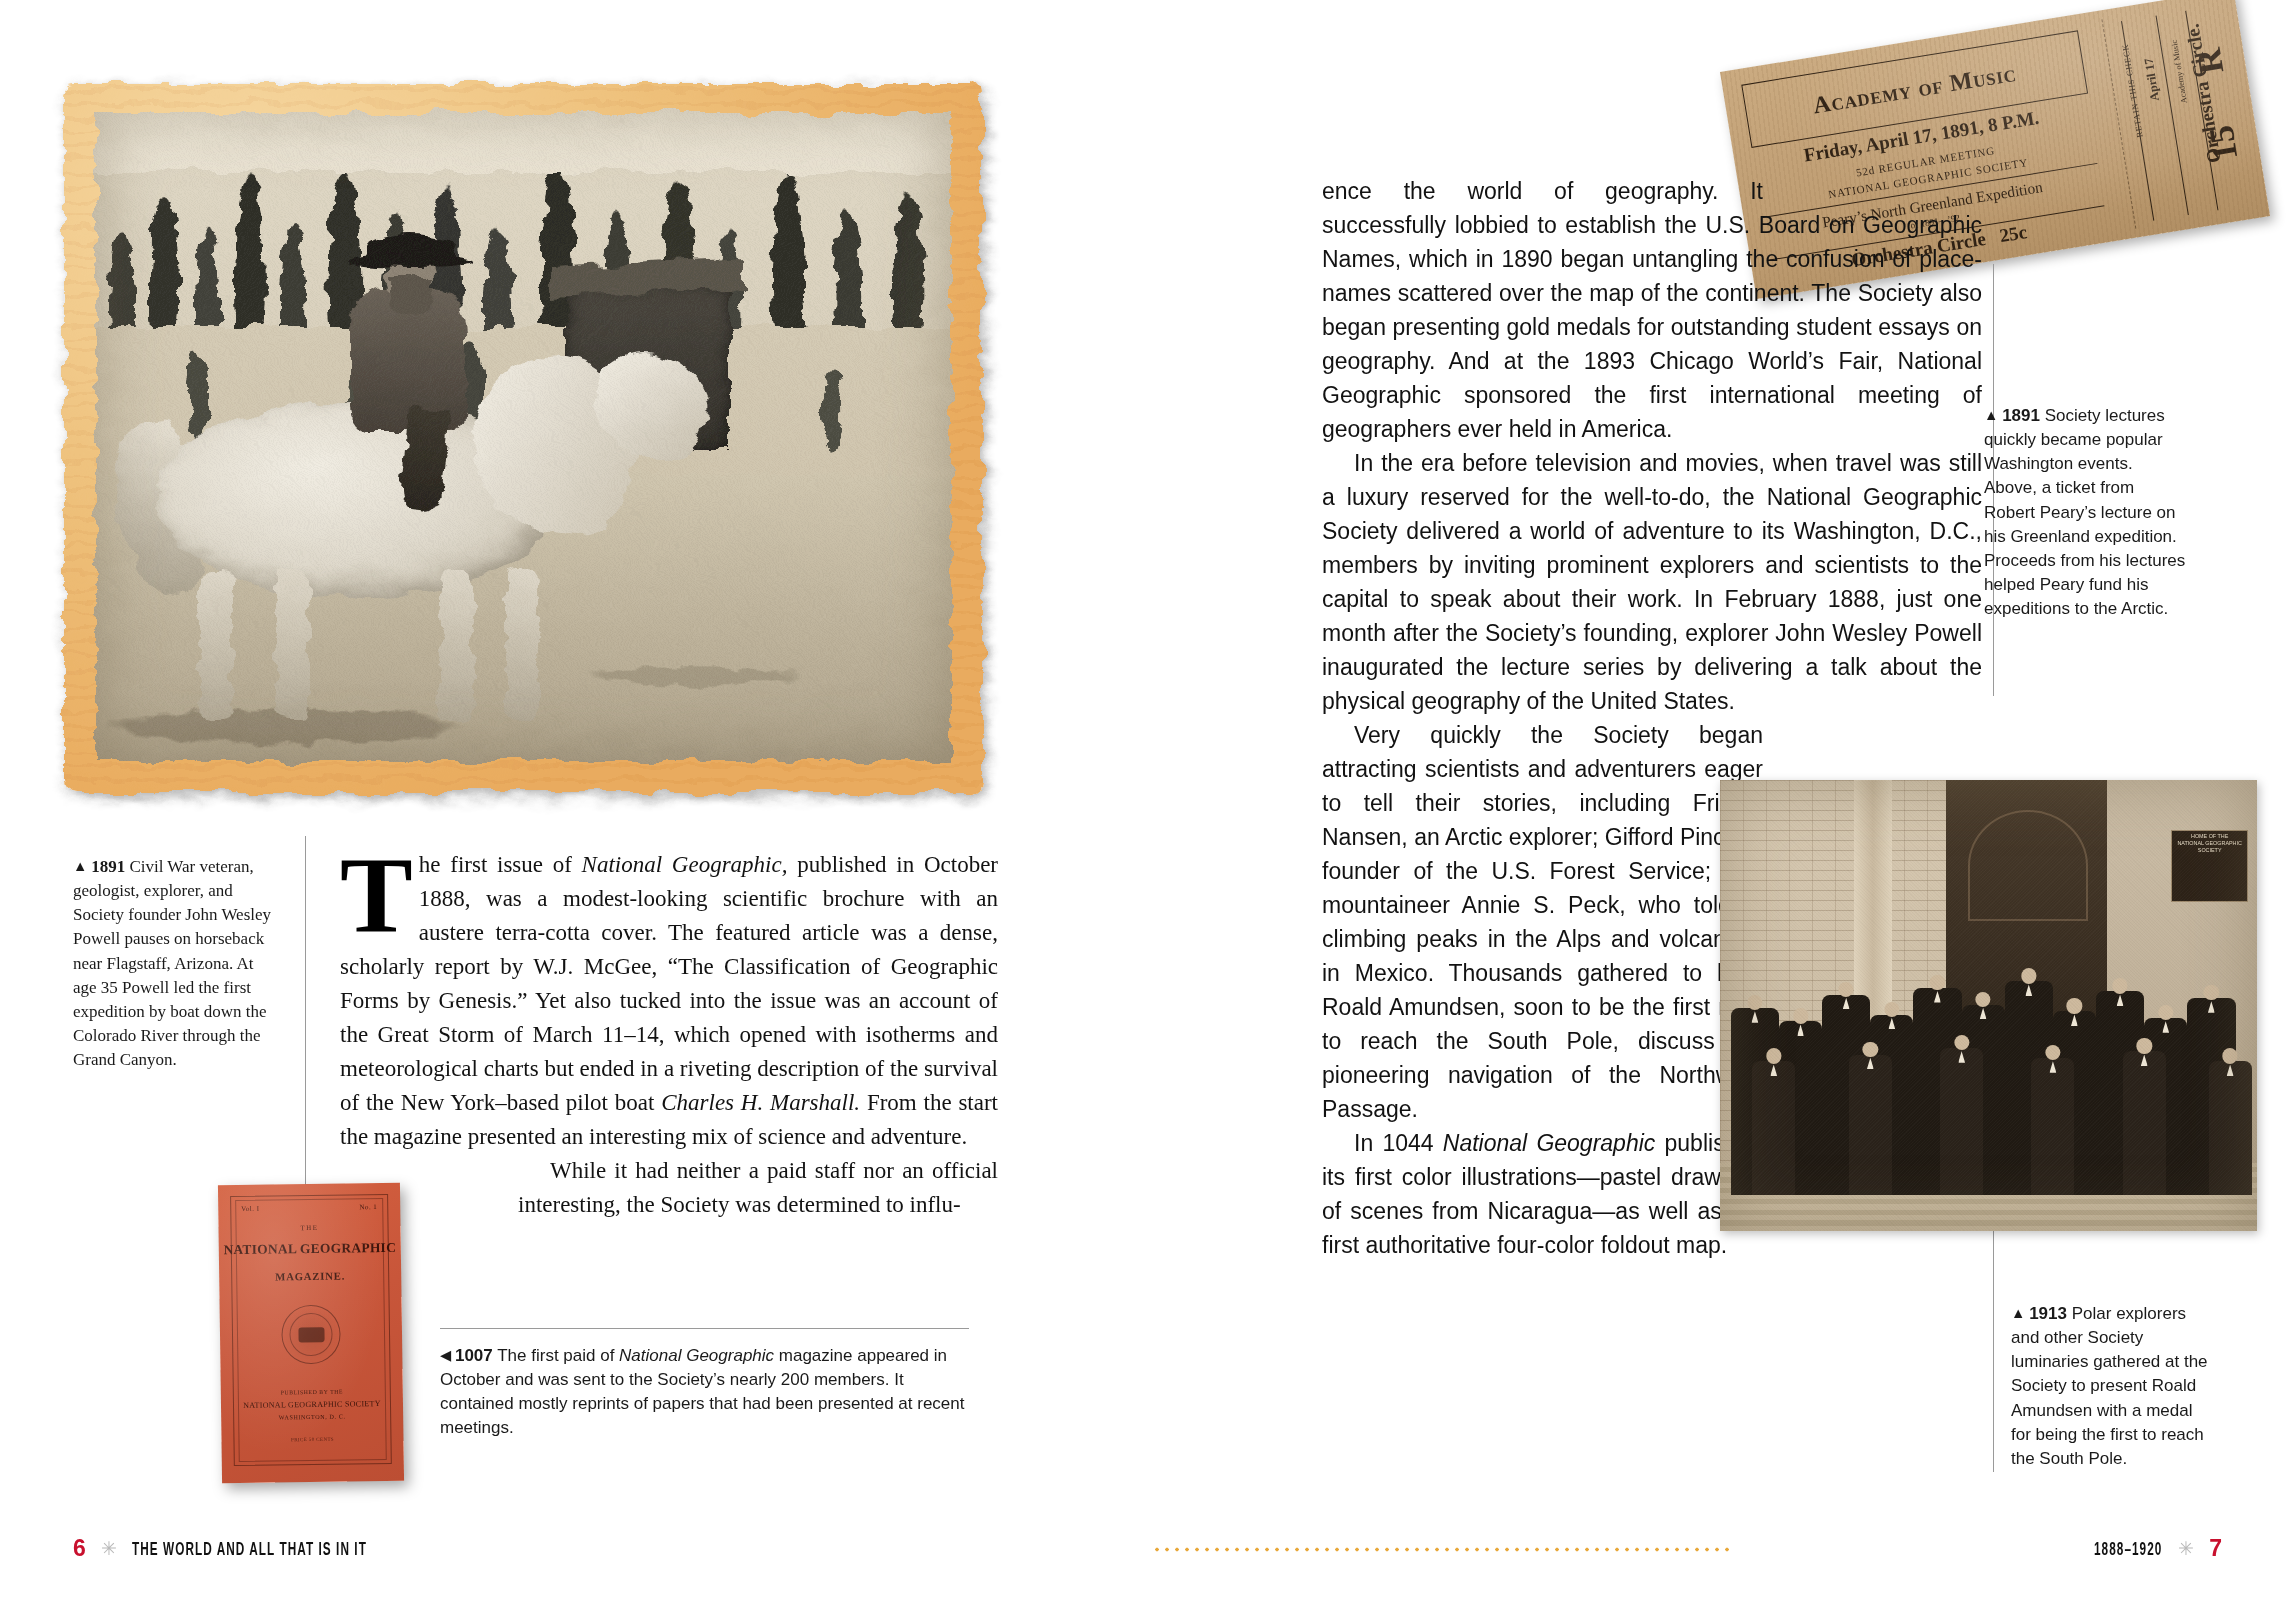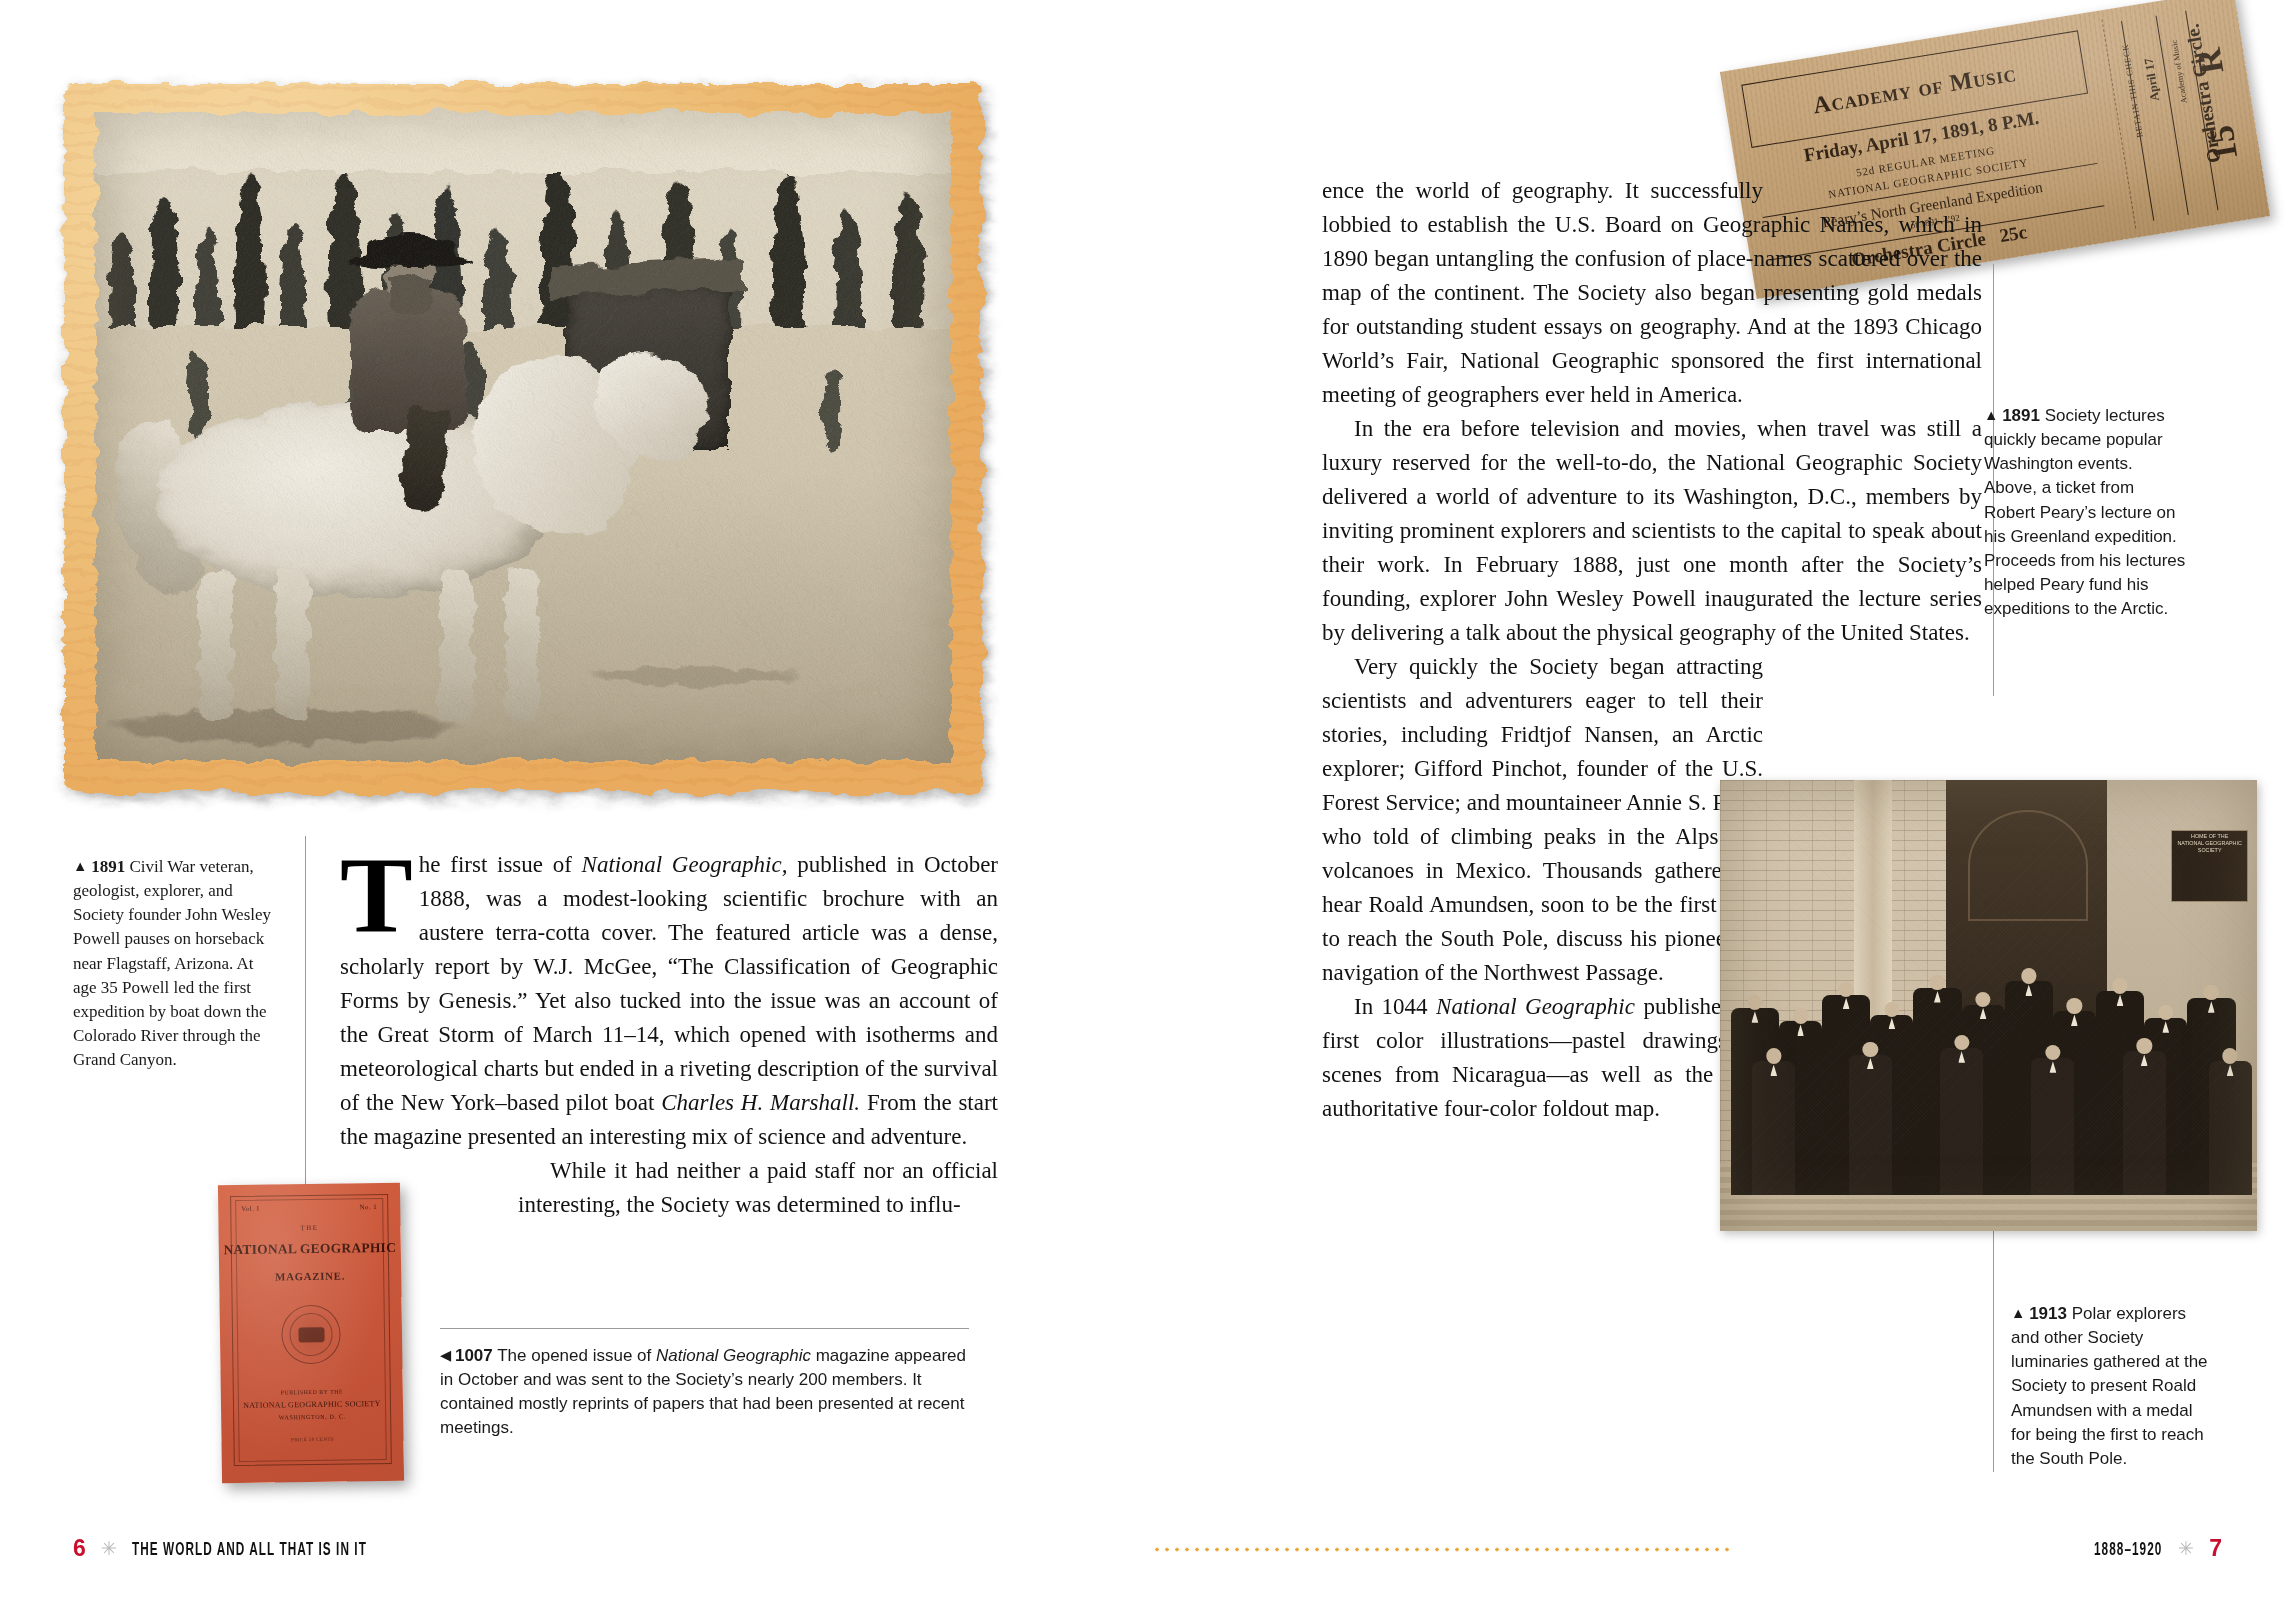--- a/index.html
+++ b/index.html
@@ -187,21 +187,21 @@
   .mag-soc{top:216px;font-size:8px;letter-spacing:0.3px;}
   .mag-city{top:230px;font-size:6.1px;letter-spacing:0.6px;}
   .mag-price{top:253px;font-size:5px;letter-spacing:0.4px;opacity:.75;}
 
   .caption-1888{position:absolute;left:440px;top:1344px;width:528px;}
   .rule-h{position:absolute;background:#9a9a9a;height:1.2px;}
 
   
   .body-col-right{
     position:absolute;left:1322px;top:174px;width:660px;
-    font-family:Liberation Serif, serif;
+    font-family:Liberation Sans, sans-serif;
     font-size:23px;line-height:34px;color:#121212;
     text-align:justify;
   }
   .body-col-right p{margin:0;}
   .body-col-right p.indent{text-indent:32px;}
   .wrap-ticket{float:right;width:306px;height:191px;shape-outside:inset(0);margin:-174px -107px 10.7px 20px;}
   .wrap-group{float:right;width:306px;height:482px;shape-outside:inset(0);margin:0 -107px 7.7px 20px;}
 
   
   .ticket{
@@ -372,21 +372,21 @@
       <div class="mag-txt mag-pub">PUBLISHED BY THE</div>
       <div class="mag-txt mag-soc">NATIONAL GEOGRAPHIC SOCIETY</div>
       <div class="mag-txt mag-city">WASHINGTON, D. C.</div>
       <div class="mag-txt mag-price">PRICE 50 CENTS</div>
     </div>
 
     <div class="rule-h" style="left:440px;top:1328px;width:529px;"></div>
 
     <div class="cap caption-1888">
       <span class="tri">◀</span><span class="yr">1007</span>
-      <span>The opened issue of </span><i>National Geographic</i><span> magazine appeared in October and was sent to the Society’s nearly 200 members. It contained mostly reprints of papers that had been presented at recent meetings.</span>
+      <span>The first paid of </span><i>National Geographic</i><span> magazine appeared in October and was sent to the Society’s nearly 200 members. It contained mostly reprints of papers that had been presented at recent meetings.</span>
     </div>
 
     <div class="footer footer-left">
       <span class="pgnum">6</span>
       <span class="star">✳</span>
       <span class="runhead">THE WORLD AND ALL THAT IS IN IT</span>
     </div>
     <div class="dots dots-left"></div>
   </div>
 

